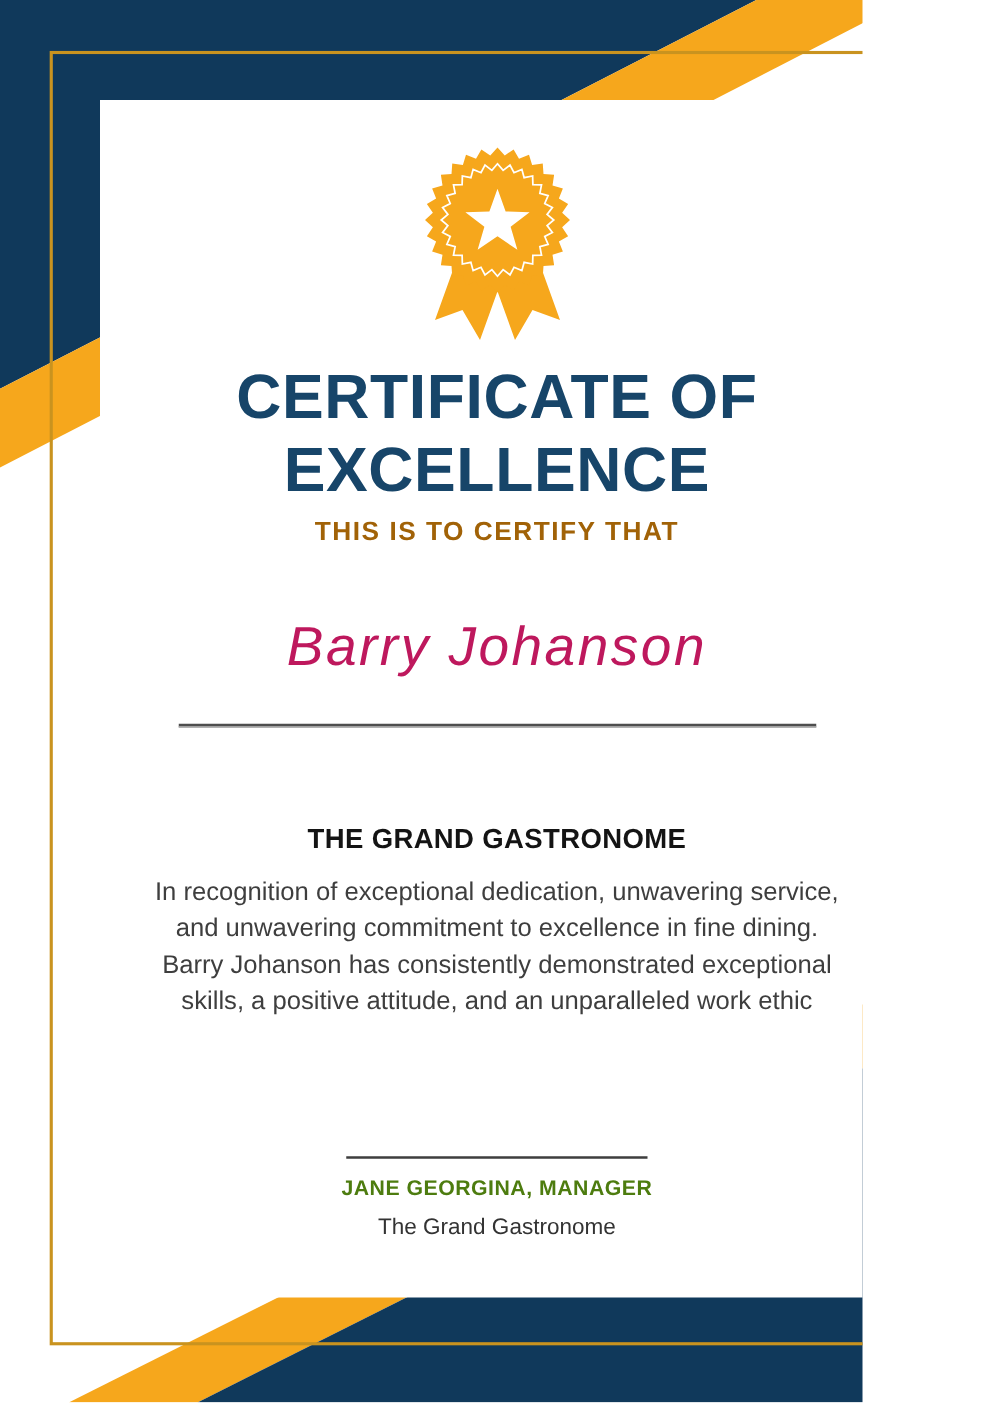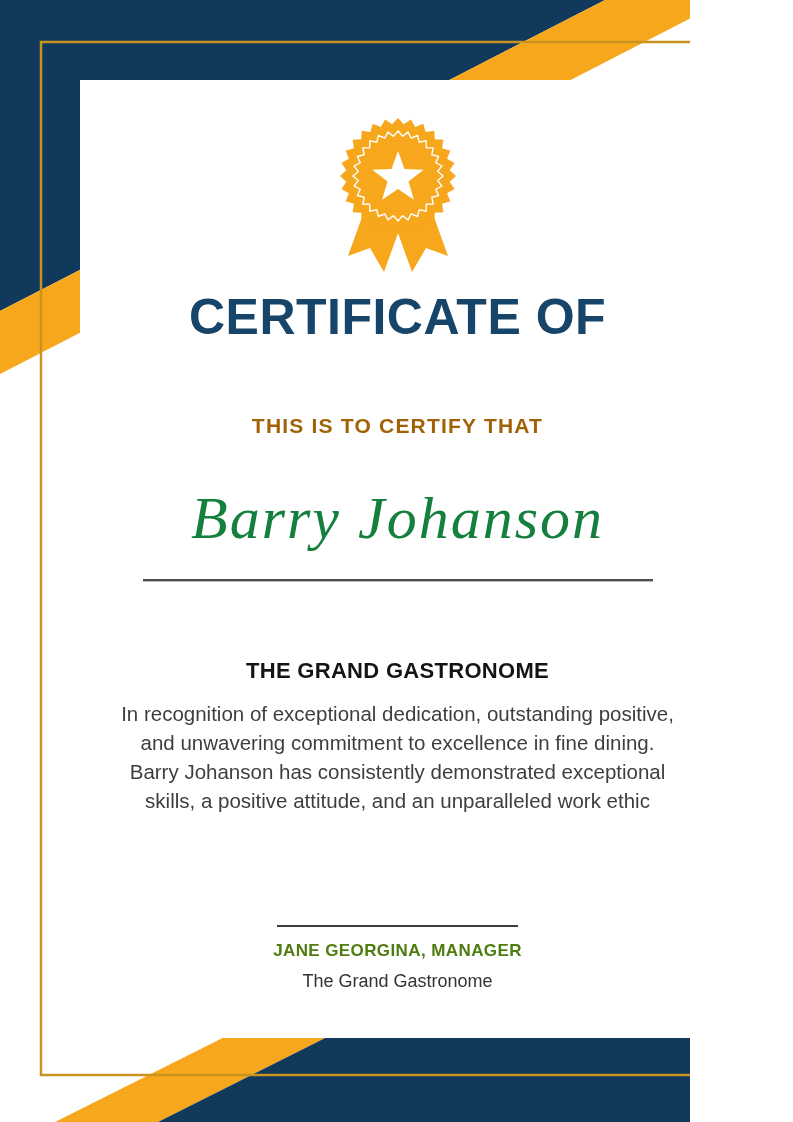--- a/index.html
+++ b/index.html
@@ -25,24 +25,24 @@
     top:414px;
     color:#a16207;
     font-weight:bold;
     font-size:21px;
     letter-spacing:1.2px;
   }
   .recipient{
     top:468px;
     height:100px;
     line-height:100px;
-    color:#15803d;
-    font-family:Liberation Serif, serif;
+    color:#be185d;
+    font-family:Liberation Sans, sans-serif;
     font-style:italic;
-    font-size:60px;
+    font-size:44px;
     letter-spacing:2px;
   }
   .name-underline{
     position:absolute;
     left:143px;top:579px;
     width:510px;height:2px;
     background:#4E4E4E;
     border-bottom:1px solid #bdbdbd;
   }
   .org-heading{
@@ -95,31 +95,32 @@
   <svg class="badge-svg" width="160" height="162" viewBox="0 0 160 162">
     <polygon points="48,92 84,108 66,158 52,134 30,142" fill="#F6A71C"></polygon>
     <polygon points="112,92 76,108 94,158 108,134 130,142" fill="#F6A71C"></polygon>
     <polygon id="badge-seal" points="80.0,4.0 85.8,10.3 92.9,5.5 97.2,12.9 105.2,9.7 107.7,18.0 116.2,16.7 116.8,25.2 125.3,25.8 124.0,34.3 132.3,36.8 129.1,44.8 136.5,49.1 131.7,56.2 138.0,62.0 131.7,67.8 136.5,74.9 129.1,79.2 132.3,87.2 124.0,89.7 125.3,98.2 116.8,98.8 116.2,107.3 107.7,106.0 105.2,114.3 97.2,111.1 92.9,118.5 85.8,113.7 80.0,120.0 74.2,113.7 67.1,118.5 62.8,111.1 54.8,114.3 52.3,106.0 43.8,107.3 43.2,98.8 34.7,98.2 36.0,89.7 27.7,87.2 30.9,79.2 23.5,74.9 28.3,67.8 22.0,62.0 28.3,56.2 23.5,49.1 30.9,44.8 27.7,36.8 36.0,34.3 34.7,25.8 43.2,25.2 43.8,16.7 52.3,18.0 54.8,9.7 62.8,12.9 67.1,5.5 74.2,10.3" fill="#F6A71C"></polygon>
     <polygon id="badge-seal-ring" fill="none" stroke="#ffffff" stroke-width="1.4" points="80.0,17.0 84.5,22.3 90.0,18.1 93.2,24.2 99.5,21.5 101.3,28.1 108.1,26.8 108.3,33.7 115.2,33.9 113.9,40.7 120.5,42.5 117.8,48.8 123.9,52.0 119.7,57.5 125.0,62.0 119.7,66.5 123.9,72.0 117.8,75.2 120.5,81.5 113.9,83.3 115.2,90.1 108.3,90.3 108.1,97.2 101.3,95.9 99.5,102.5 93.2,99.8 90.0,105.9 84.5,101.7 80.0,107.0 75.5,101.7 70.0,105.9 66.8,99.8 60.5,102.5 58.7,95.9 51.9,97.2 51.7,90.3 44.8,90.1 46.1,83.3 39.5,81.5 42.2,75.2 36.1,72.0 40.3,66.5 35.0,62.0 40.3,57.5 36.1,52.0 42.2,48.8 39.5,42.5 46.1,40.7 44.8,33.9 51.7,33.7 51.9,26.8 58.7,28.1 60.5,21.5 66.8,24.2 70.0,18.1 75.5,22.3"></polygon>
     <polygon id="badge-star" fill="#ffffff" points="80.0,37.0 86.5,55.1 105.7,55.7 90.5,67.4 95.9,85.8 80.0,75.0 64.1,85.8 69.5,67.4 54.3,55.7 73.5,55.1"></polygon>
   </svg>
 
   <div class="txt title">
     <div>CERTIFICATE OF</div>
+    <div>EXCELLENCE</div>
   </div>
 
   <div class="txt certify">THIS IS TO CERTIFY THAT</div>
 
   <div class="txt recipient">Barry Johanson</div>
 
   <div class="name-underline"></div>
 
   <div class="txt org-heading">THE GRAND GASTRONOME</div>
 
-  <div class="txt body-text">In recognition of exceptional dedication, outstanding positive, and unwavering commitment to excellence in fine dining. Barry Johanson has consistently demonstrated exceptional skills, a positive attitude, and an unparalleled work ethic</div>
+  <div class="txt body-text">In recognition of exceptional dedication, unwavering service, and unwavering commitment to excellence in fine dining. Barry Johanson has consistently demonstrated exceptional skills, a positive attitude, and an unparalleled work ethic</div>
 
   <div class="sig-line"></div>
 
   <div class="txt sig-name">JANE GEORGINA, MANAGER</div>
 
   <div class="txt sig-org">The Grand Gastronome</div>
 
 </div>
 
 </body></html>

